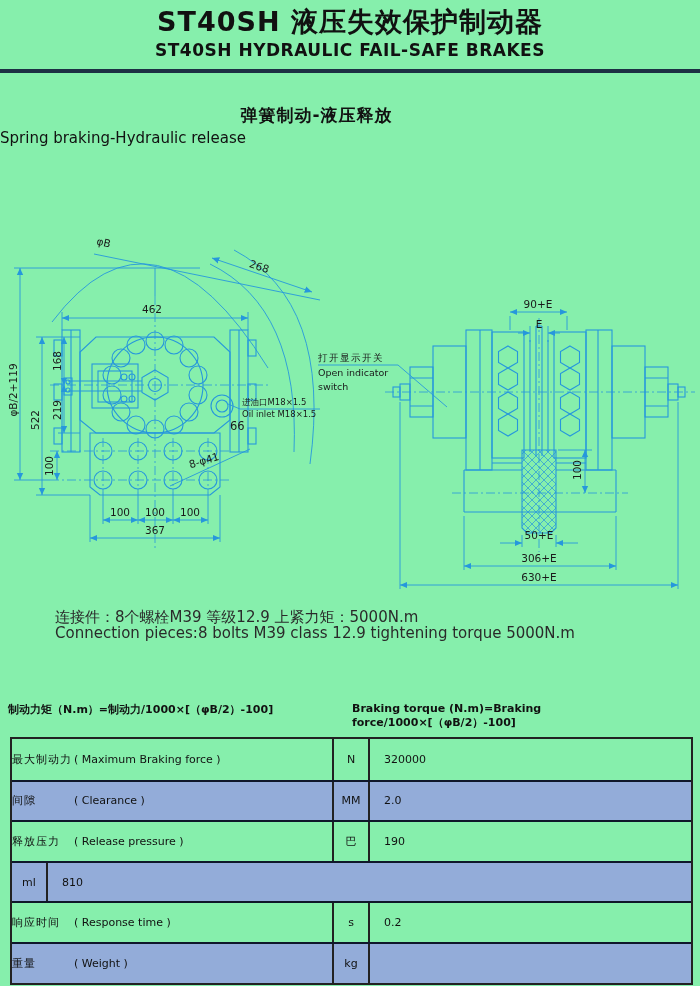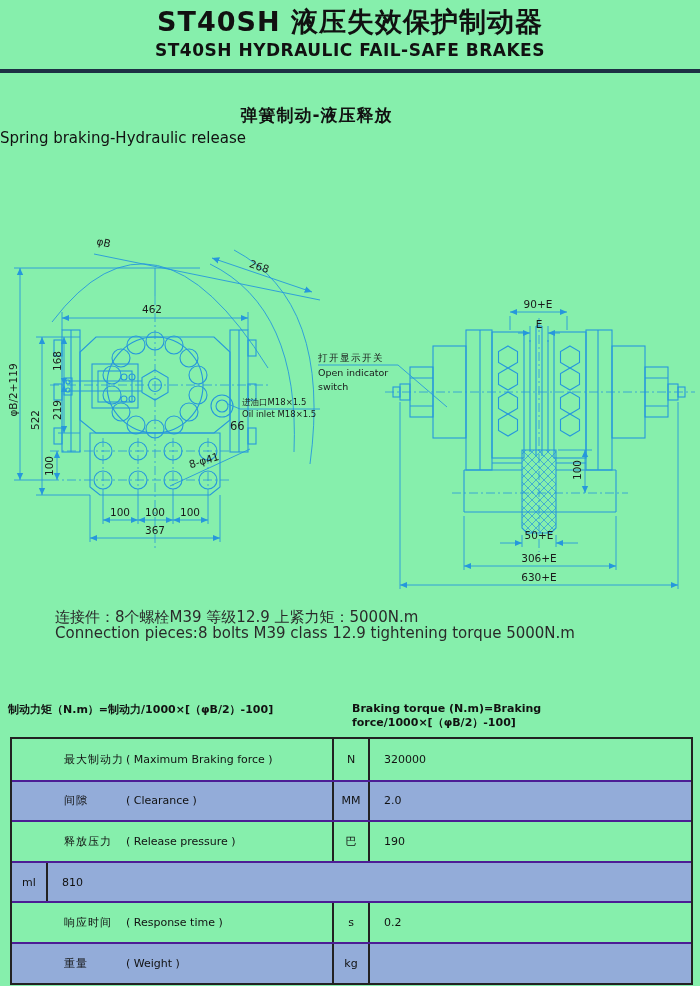--- a/index.html
+++ b/index.html
@@ -21,24 +21,24 @@
   text.dt{font-family:"DejaVu Sans",sans-serif;font-size:10.5px;fill:#1a1a1a;}
   text.sm{font-size:8.5px;}
   text.zh{font-size:9.5px;letter-spacing:1.5px;}
   .notes{position:absolute;left:55px;top:609px;font-size:15px;line-height:16px;color:#2a2a2a;}
   .formula{position:absolute;left:0;top:702px;width:700px;font-size:11px;font-weight:bold;}
   .formula .f-zh{position:absolute;left:8px;top:0;}
   .formula .f-en{position:absolute;left:352px;top:0;}
   .tbl{position:absolute;left:10px;top:737px;width:683px;border:2px solid #222;
        box-sizing:border-box;}
   .trow{display:flex;height:40.6px;box-sizing:border-box;align-items:stretch;font-size:11px;}
-  .trow + .trow{border-top:2px solid #4c1d95;}
+  .trow + .trow{border-top:2px solid #0f172a;}
   .trow.alt{background:#93acd9;}
   .c-label{width:322px;border-right:2px solid #222;display:flex;align-items:center;box-sizing:border-box;}
-  .c-label .lzh{margin-left:52px;width:62px;letter-spacing:1px;}
+  .c-label .lzh{width:62px;letter-spacing:1px;}
   .c-unit{width:36px;border-right:2px solid #222;display:flex;align-items:center;
           justify-content:center;box-sizing:border-box;}
   .c-val{flex:1;display:flex;align-items:center;padding-left:14px;}
 </style>
 </head>
 <body>
 
 <div class="page">
 
   <div class="title-zh">ST40SH 液压失效保护制动器</div>

